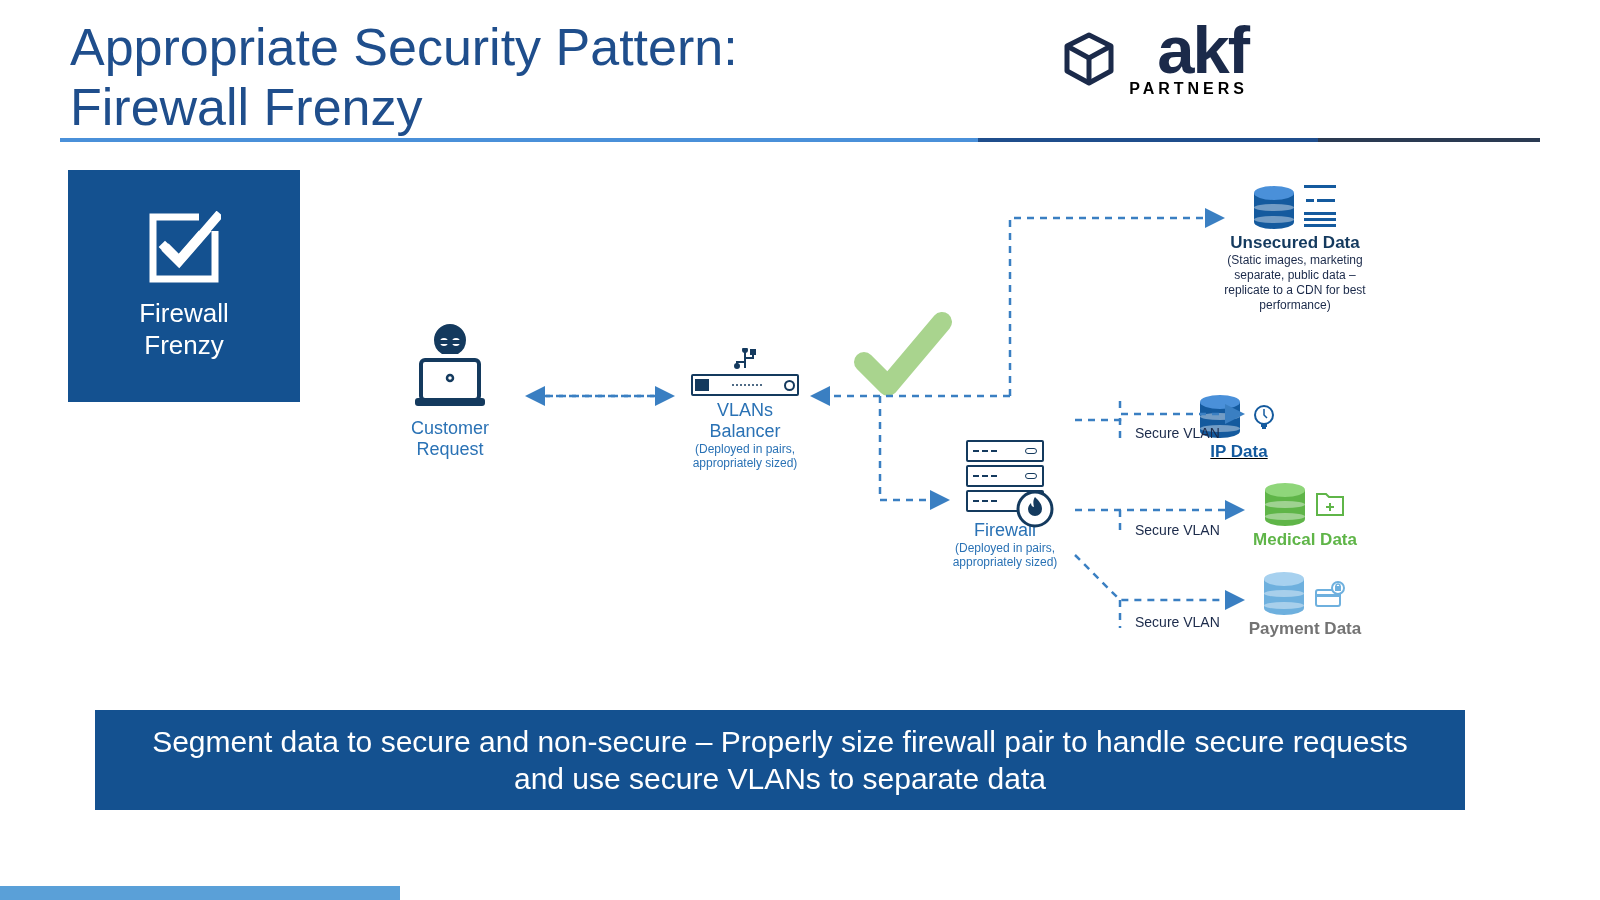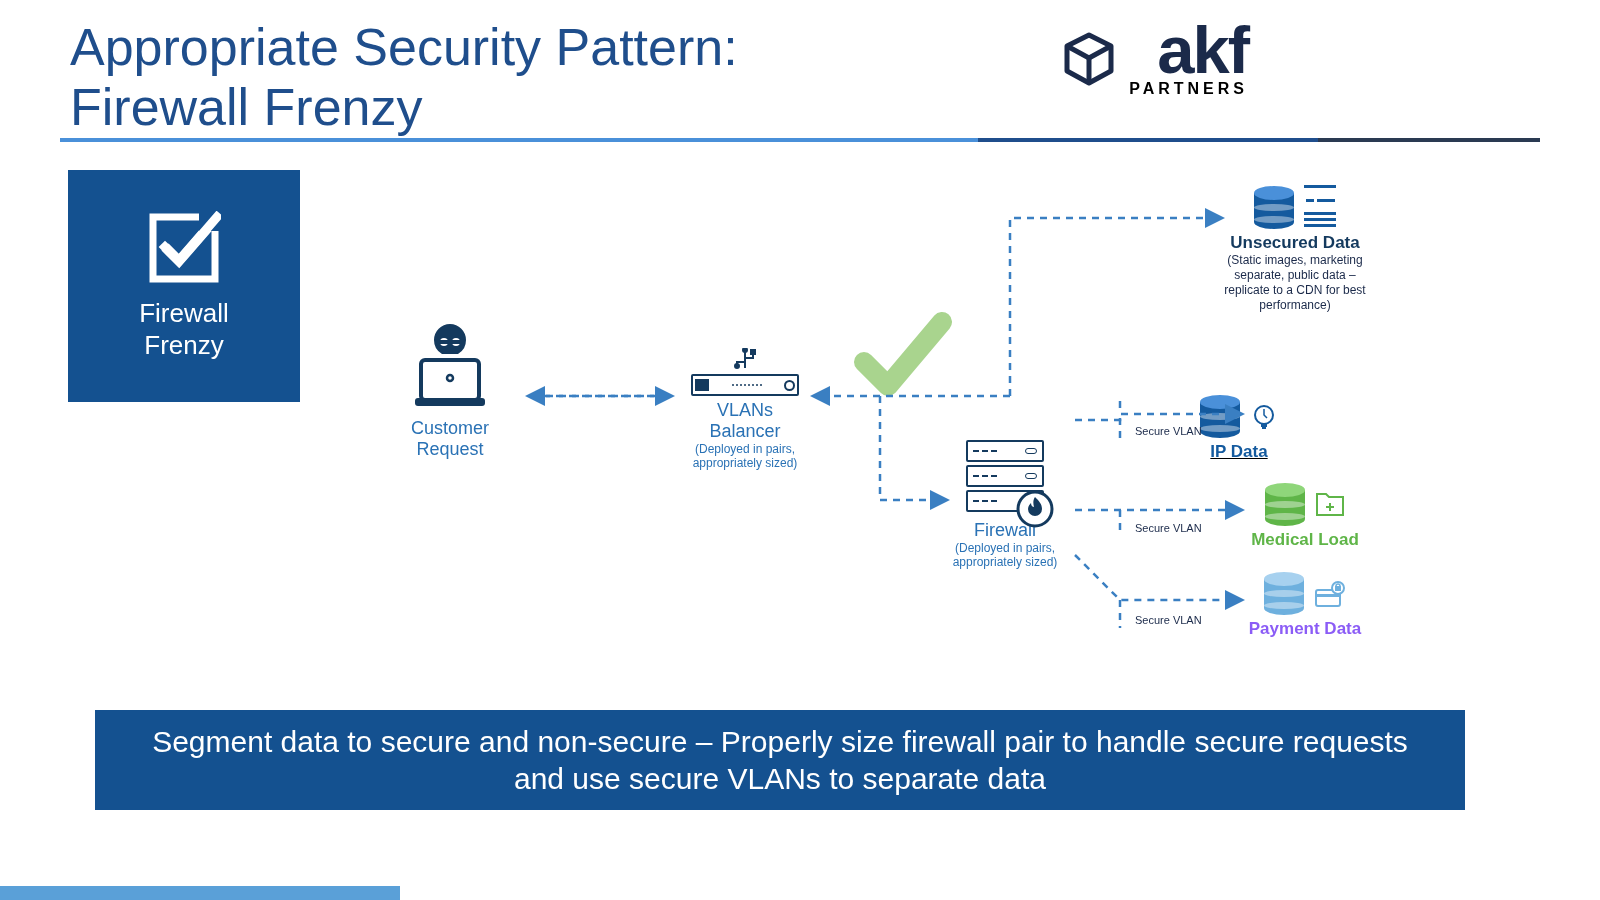--- a/index.html
+++ b/index.html
@@ -10,21 +10,21 @@
   .logo-text { display: flex; flex-direction: column; align-items: flex-end; }
   .logo-akf { color: #1b2a4a; font-size: 67px; font-weight: 700; letter-spacing: -2px; line-height: 0.9; }
   .logo-partners { color: #000000; font-size: 16px; letter-spacing: 4px; font-weight: 700; }
   .rule { position: absolute; left: 60px; top: 138px; height: 4px; background: linear-gradient(to right, #4a90d9 0%, #4a90d9 62%, #1f4e8c 62%, #1f4e8c 85%, #2a3a52 85%); width: 1480px; }
   .badge { position: absolute; left: 68px; top: 170px; width: 232px; height: 232px; background: #145190; color: #fff; display: flex; flex-direction: column; align-items: center; justify-content: center; gap: 12px; }
   .badge-label { font-size: 26px; text-align: center; line-height: 1.25; }
   .node { position: absolute; text-align: center; }
   .node-label { font-size: 18px; color: #2a72b5; font-weight: 400; margin-top: 4px; }
   .node-sub { font-size: 12px; color: #2a72b5; line-height: 1.2; }
   .small-note { font-size: 12px; color: #1b2a4a; line-height: 1.25; }
-  .vlan-label { font-size: 11px; color: #1b2a4a; position: absolute; }
+  .vlan-label { font-size: 14px; color: #1b2a4a; position: absolute; }
   .cat-label { font-weight: 700; font-size: 17px; margin-top: 3px; }
   .footer-banner { position: absolute; left: 95px; top: 710px; width: 1370px; height: 100px; background: #145190; color: #fff; font-size: 30px; display: flex; align-items: center; justify-content: center; text-align: center; padding: 10px 40px; line-height: 1.25; }
   .bottom-stripe { position: absolute; left: 0; bottom: 0; width: 400px; height: 14px; background: #5aa0d8; }
   svg.diagram { position: absolute; left: 0; top: 0; pointer-events: none; }
   .lb-box { width: 108px; height: 22px; border: 2px solid #143a5e; border-radius: 2px; margin: 0 auto; display: flex; align-items: center; padding: 2px; gap: 2px; }
   .lb-slot { width: 14px; height: 12px; background: #143a5e; }
   .lb-dots { flex: 1; display: flex; gap: 2px; justify-content: center; }
   .lb-dot { width: 2px; height: 2px; background: #143a5e; border-radius: 50%; }
   .lb-end { width: 11px; height: 11px; border: 2px solid #143a5e; border-radius: 50%; }
   .server-stack { width: 78px; margin: 0 auto; }
@@ -194,40 +194,40 @@
         <div class="db-body" style="background:#5fb548"></div>
         <div class="db-top" style="background:#8fd67a"></div>
         <div class="db-line" style="top:18px"></div>
           <div class="db-line" style="top:30px"></div>
       </div>
       <svg width="30" height="28" viewBox="0 0 30 28">
         <path d="M2 8 v16 h26 v-18 h-14 l-3 -3 h-9 z" fill="none" stroke="#5fb548" stroke-width="2"></path>
         <path d="M15 12 v8 M11 16 h8" stroke="#5fb548" stroke-width="2"></path>
       </svg>
     </div>
-    <div class="cat-label" style="color:#5fb548">Medical Load</div>
+    <div class="cat-label" style="color:#5fb548">Medical Data</div>
   </div>
 
   <div class="node" style="left:1225px; top:572px; width:160px;">
     <div style="display:flex; gap:10px; justify-content:center; align-items:center;">
       <div class="db">
         <div class="db-body" style="background:#6eb0de"></div>
         <div class="db-top" style="background:#a7d1ef"></div>
         <div class="db-line" style="top:18px"></div>
           <div class="db-line" style="top:30px"></div>
       </div>
       <svg width="32" height="28" viewBox="0 0 32 28">
         <rect x="2" y="10" width="24" height="16" rx="2" fill="none" stroke="#6eb0de" stroke-width="2"></rect>
         <rect x="2" y="14" width="24" height="3" fill="#6eb0de"></rect>
         <circle cx="24" cy="8" r="6" fill="#fff" stroke="#6eb0de" stroke-width="2"></circle>
         <rect x="21" y="6" width="6" height="5" fill="#6eb0de"></rect>
         <path d="M22 6 a2 2 0 0 1 4 0" fill="none" stroke="#6eb0de" stroke-width="1.5"></path>
       </svg>
     </div>
-    <div class="cat-label" style="color:#8b5cf6">Payment Data</div>
+    <div class="cat-label" style="color:#737373">Payment Data</div>
   </div>
 
   <div class="vlan-label" style="left:1135px; top:425px;">Secure VLAN</div>
   <div class="vlan-label" style="left:1135px; top:522px;">Secure VLAN</div>
   <div class="vlan-label" style="left:1135px; top:614px;">Secure VLAN</div>
 
   <svg class="diagram" width="1600" height="900">
     <defs>
       <marker id="ah" markerWidth="8" markerHeight="8" refX="6" refY="4" orient="auto">
         <path d="M0 0 L8 4 L0 8 z" fill="#3a7fc2"></path>

